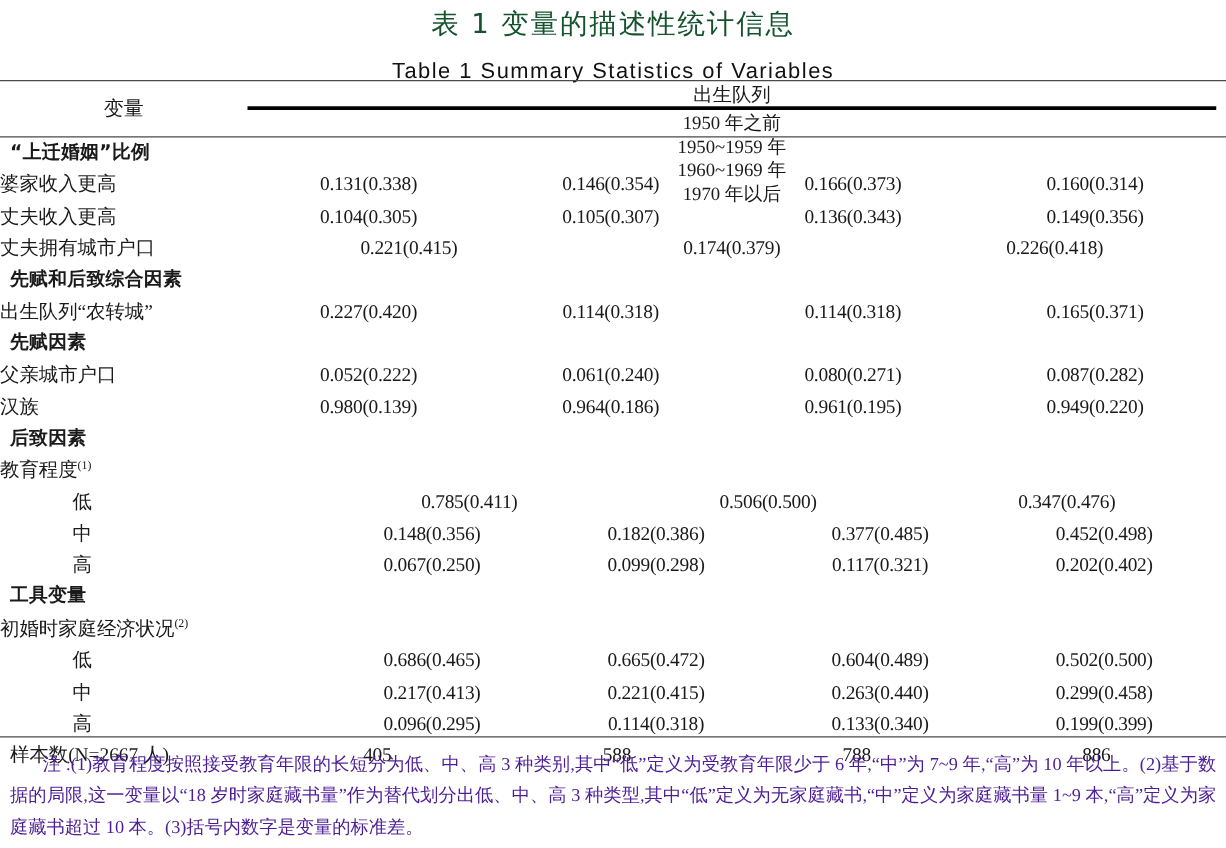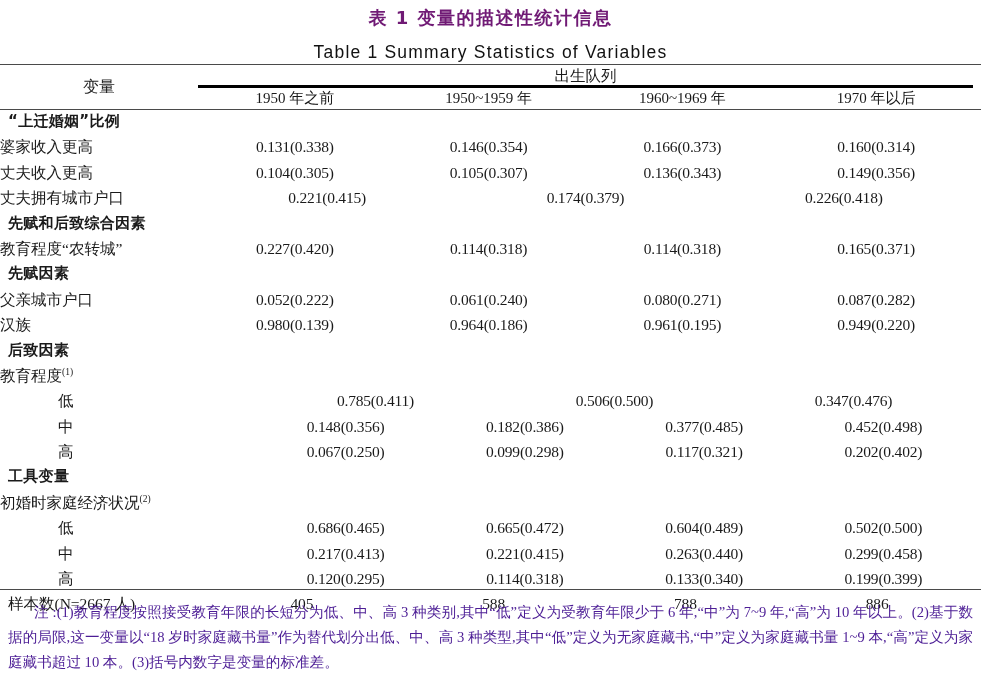--- a/index.html
+++ b/index.html
@@ -20,26 +20,26 @@
     position: relative;
     width: 981px;
     height: 678px;
     box-sizing: border-box;
   }
 
   
   .title-cn {
     text-align: center;
     font-family: "DejaVu Sans", "Liberation Sans", sans-serif;
-    font-size: 18px;
-    font-weight: 700;
+    font-size: 22px;
+    font-weight: 400;
     letter-spacing: 1.5px;
     line-height: 1;
     padding-top: 9px;
-    color: #701a75;
+    color: #14532d;
   }
   .title-en {
     text-align: center;
     font-family: "Liberation Sans", "DejaVu Sans", sans-serif;
     font-size: 17.5px;
     font-weight: 400;
     letter-spacing: 1.2px;
     line-height: 1;
     padding-top: 17px;
     color: #111;
@@ -94,20 +94,21 @@
     text-align: center;
     font-size: 15.5px;
     font-family: "Liberation Serif", "DejaVu Serif", serif;
   }
   .hdr-cols {
     position: absolute;
     left: 198px;
     right: 8px;
     top: 89px;
     display: flex;
+    flex-direction: column;
   }
   .hdr-cols > div {
     flex: 1 1 0;
     text-align: center;
     font-size: 15px;
     font-family: "Liberation Serif", "DejaVu Serif", serif;
   }
 
   
   .body {
@@ -243,21 +244,21 @@
       <div class="row">
         <div class="rlabel lvl-head"><span>先赋和后致综合因素</span></div>
         <div class="vals">
           <span></span>
           <span></span>
           <span></span>
           <span></span>
         </div>
       </div>
       <div class="row">
-        <div class="rlabel lvl-1"><span>教育程度“农转城”</span></div>
+        <div class="rlabel lvl-1"><span>出生队列“农转城”</span></div>
         <div class="vals">
           <span>0.227(0.420)</span>
           <span>0.114(0.318)</span>
           <span>0.114(0.318)</span>
           <span>0.165(0.371)</span>
         </div>
       </div>
       <div class="row">
         <div class="rlabel lvl-head"><span>先赋因素</span></div>
         <div class="vals">
@@ -361,21 +362,21 @@
         <div class="vals">
           <span>0.217(0.413)</span>
           <span>0.221(0.415)</span>
           <span>0.263(0.440)</span>
           <span>0.299(0.458)</span>
         </div>
       </div>
       <div class="row">
         <div class="rlabel lvl-2"><span>高</span></div>
         <div class="vals">
-          <span>0.120(0.295)</span>
+          <span>0.096(0.295)</span>
           <span>0.114(0.318)</span>
           <span>0.133(0.340)</span>
           <span>0.199(0.399)</span>
         </div>
       </div>
       <div class="row">
         <div class="rlabel lvl-total"><span>样本数(N=2667 人)</span></div>
         <div class="vals">
           <span>405</span>
           <span>588</span>

